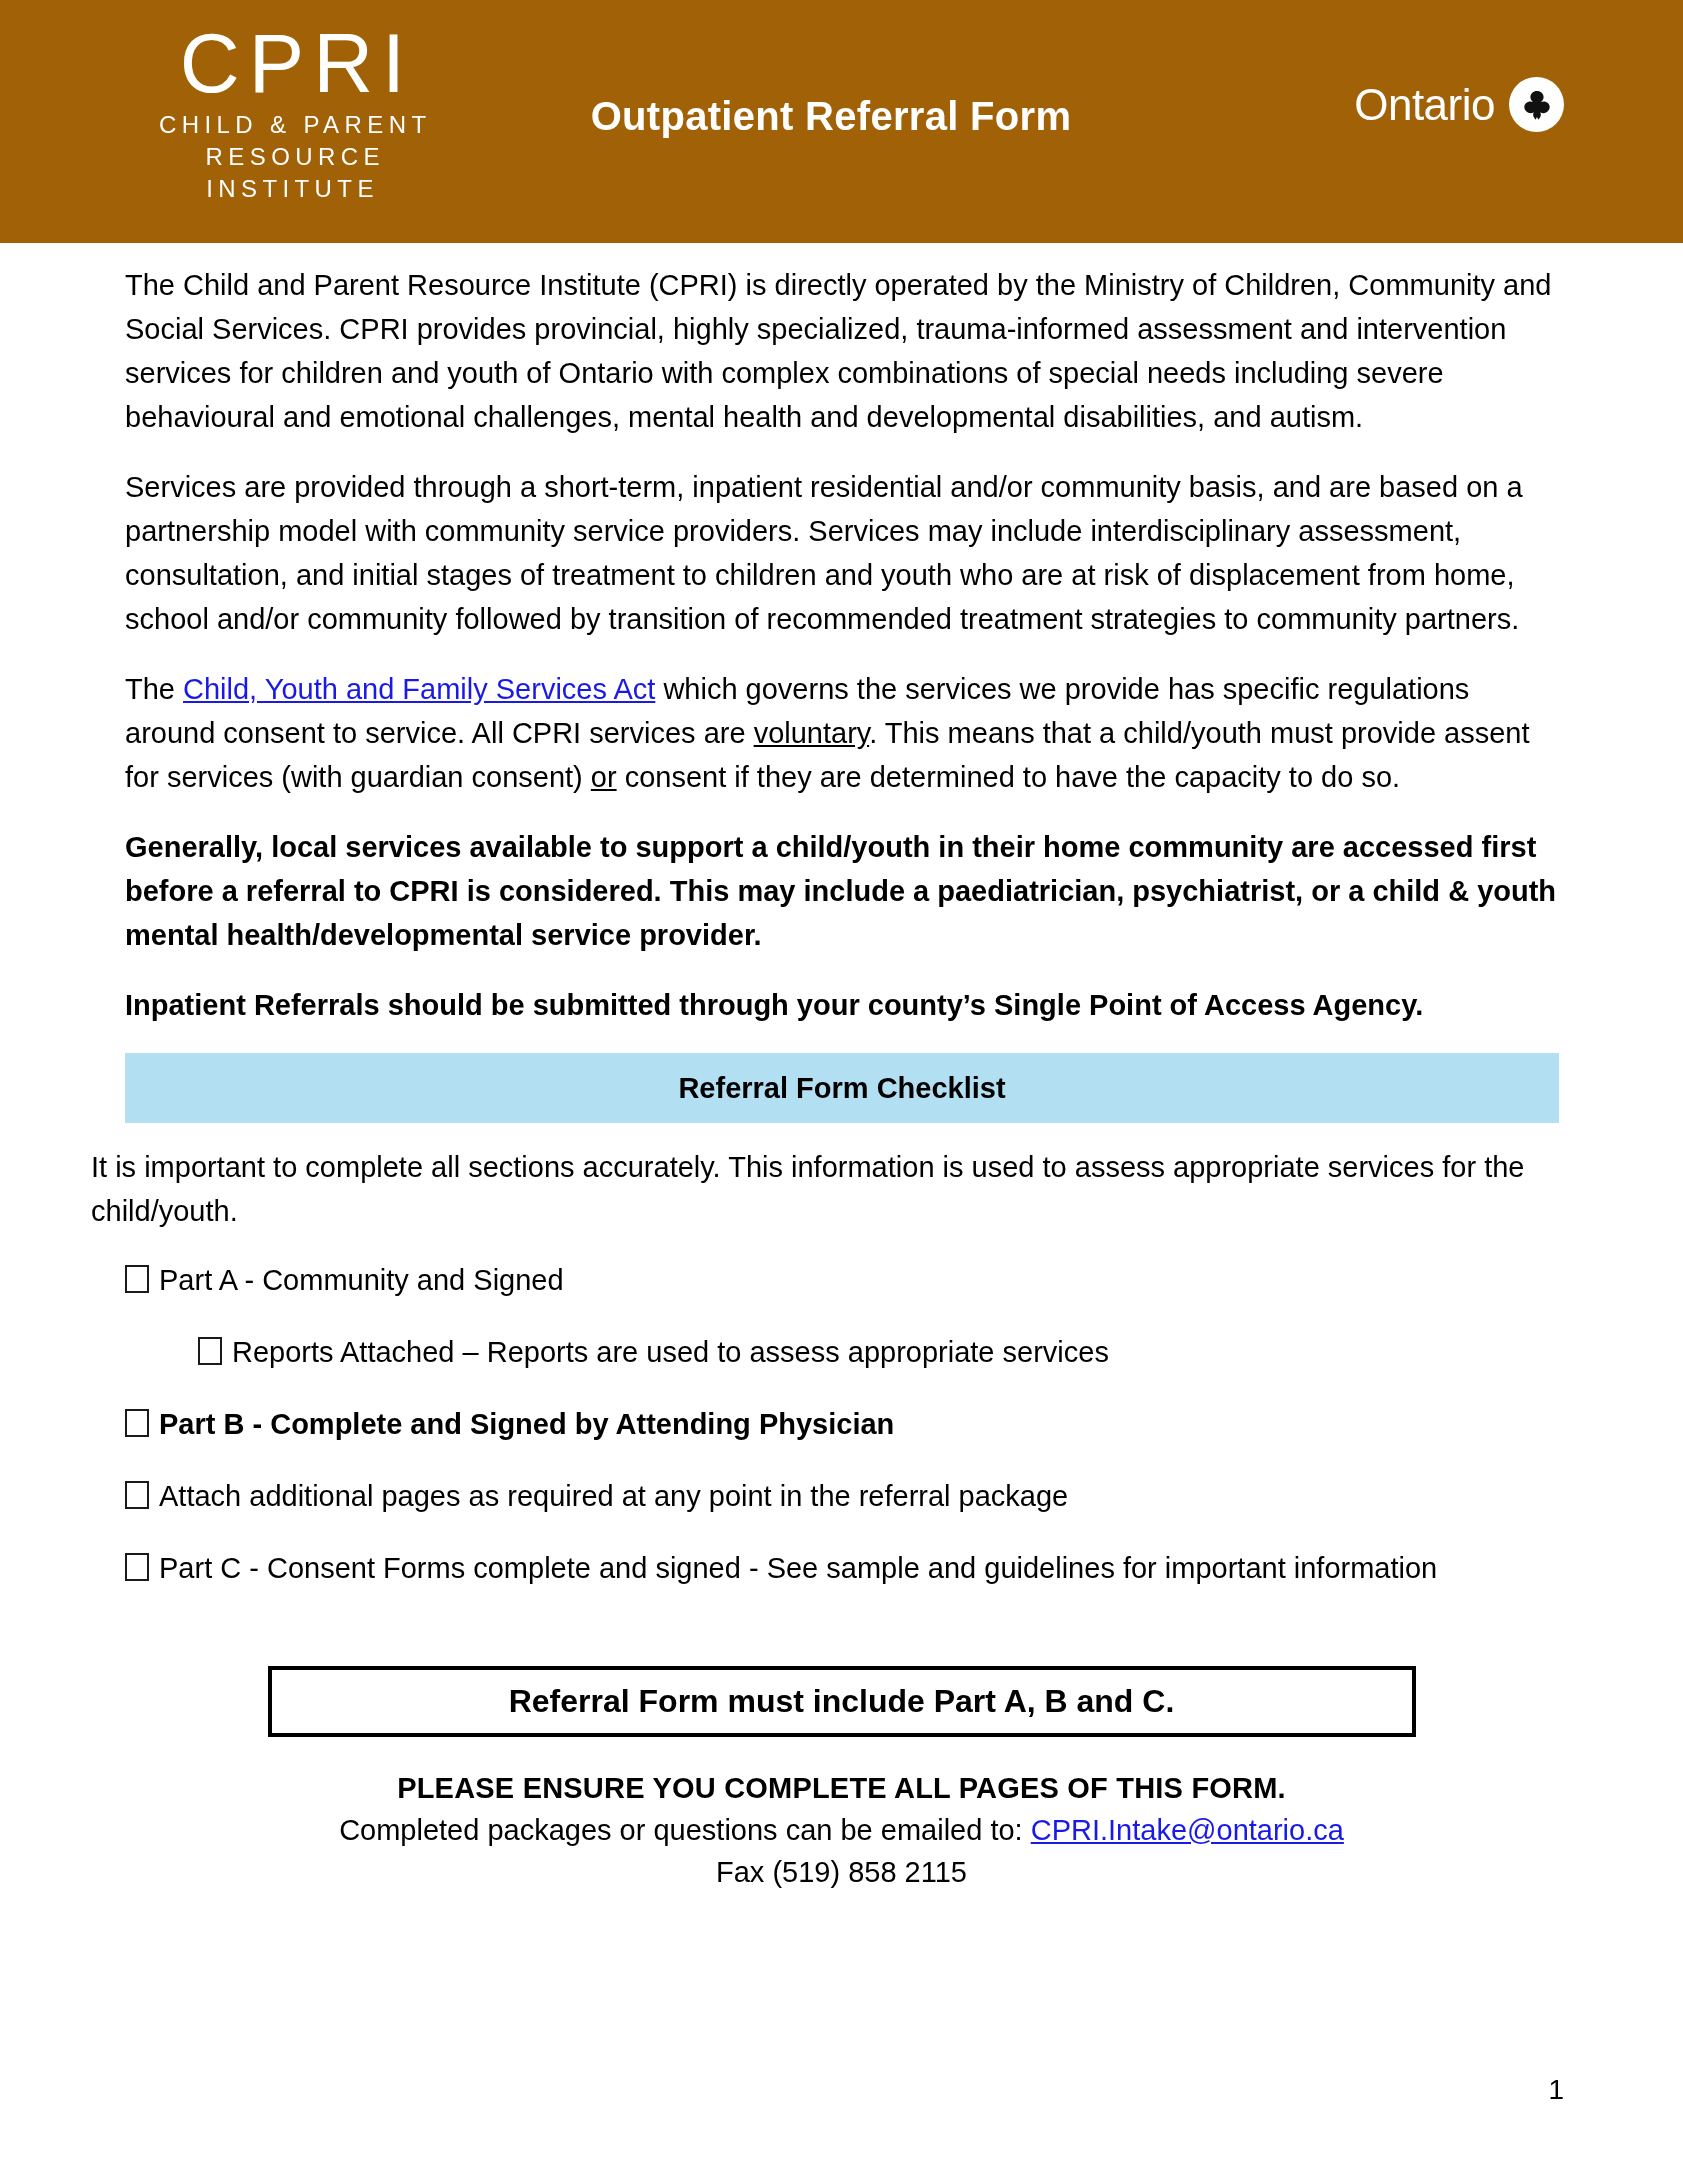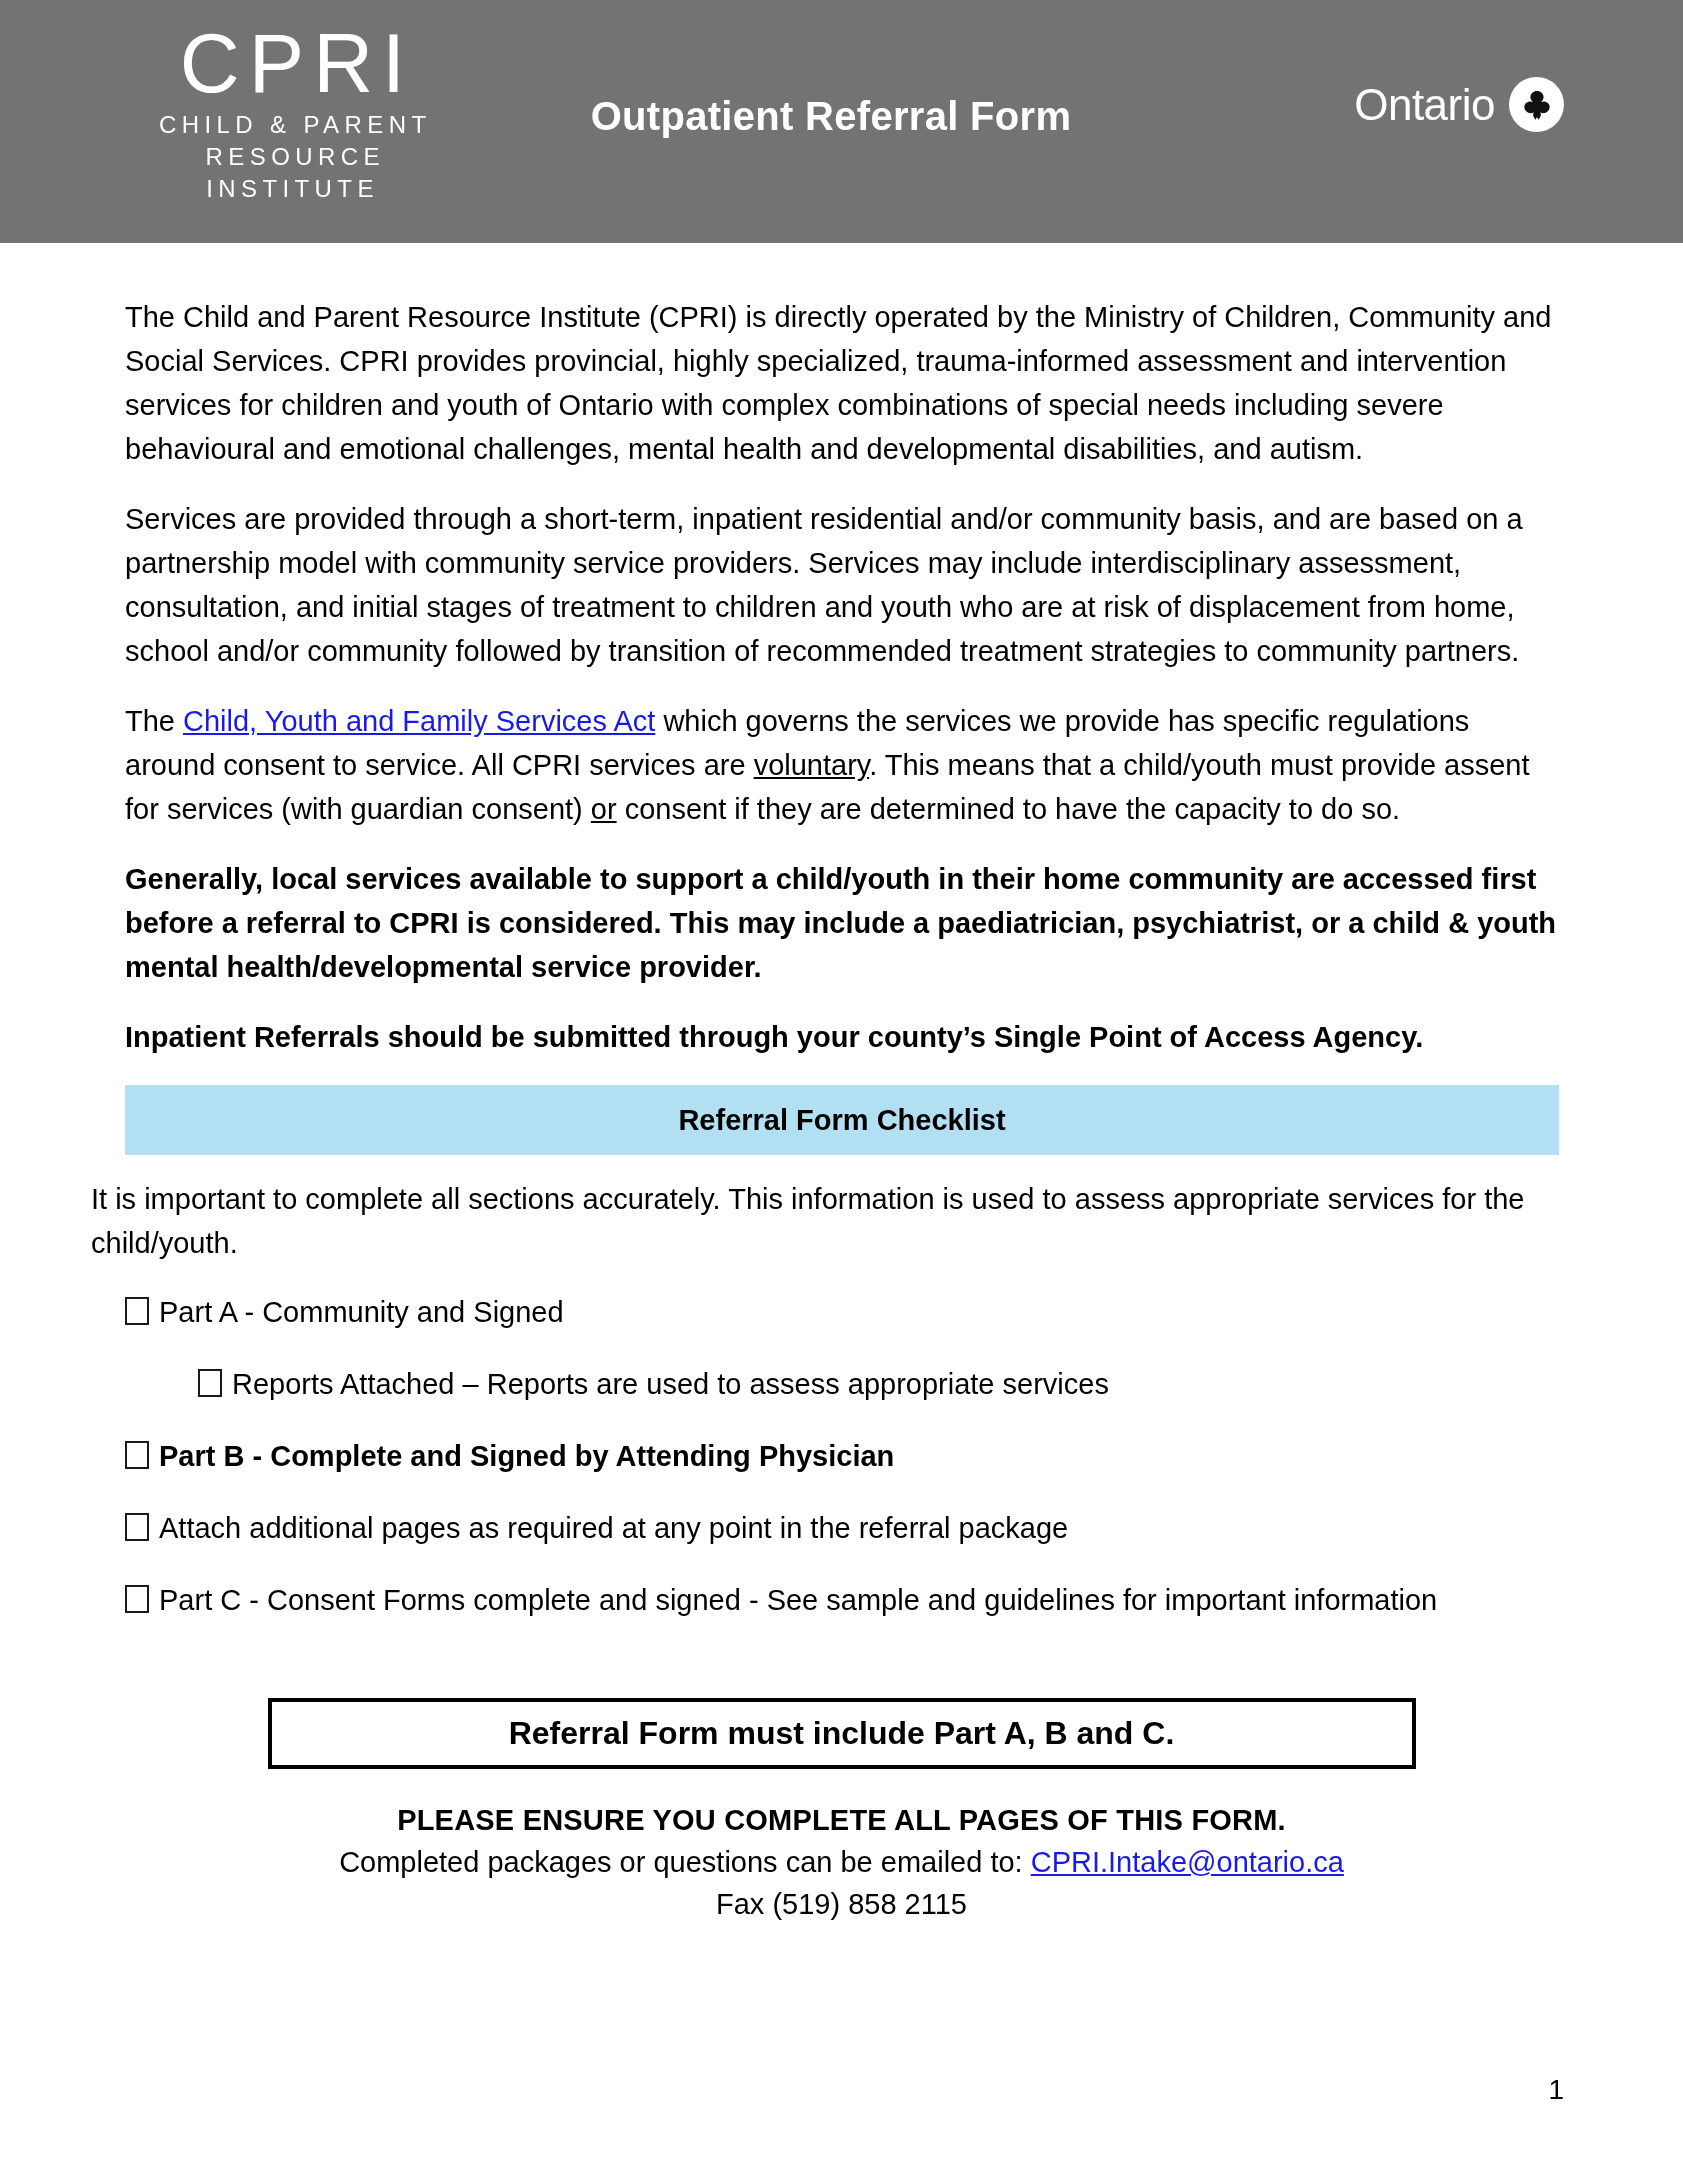--- a/index.html
+++ b/index.html
@@ -18,21 +18,21 @@
     position: relative;
     width: 1683px;
     height: 2178px;
     background: #ffffff;
   }
 
   
   .header {
     position: relative;
     height: 243px;
-    background: #737373;
+    background: #a16207;
     overflow: hidden;
   }
   .logo-block {
     position: absolute;
     left: 129px;
     top: 18px;
     width: 327px;
     text-align: center;
   }
   .logo-main {
@@ -95,21 +95,21 @@
     top: 243px;
     width: 1683px;
   }
   .para {
     font-size: 29px;
     line-height: 44px;
     margin: 0 0 26px 0;
     padding: 0 125px 0 125px;
     text-align: left;
   }
-  .para.first { padding-top: 20px; margin-top: 32px; }
+  .para.first { padding-top: 20px; }
   .para.bold { font-weight: bold; }
   .link {
     color: #1a1ae6;
     text-decoration: underline;
   }
   .u { text-decoration: underline; }
   .bu { font-weight: normal; text-decoration: underline; }
 
   
   .checklist-banner {

